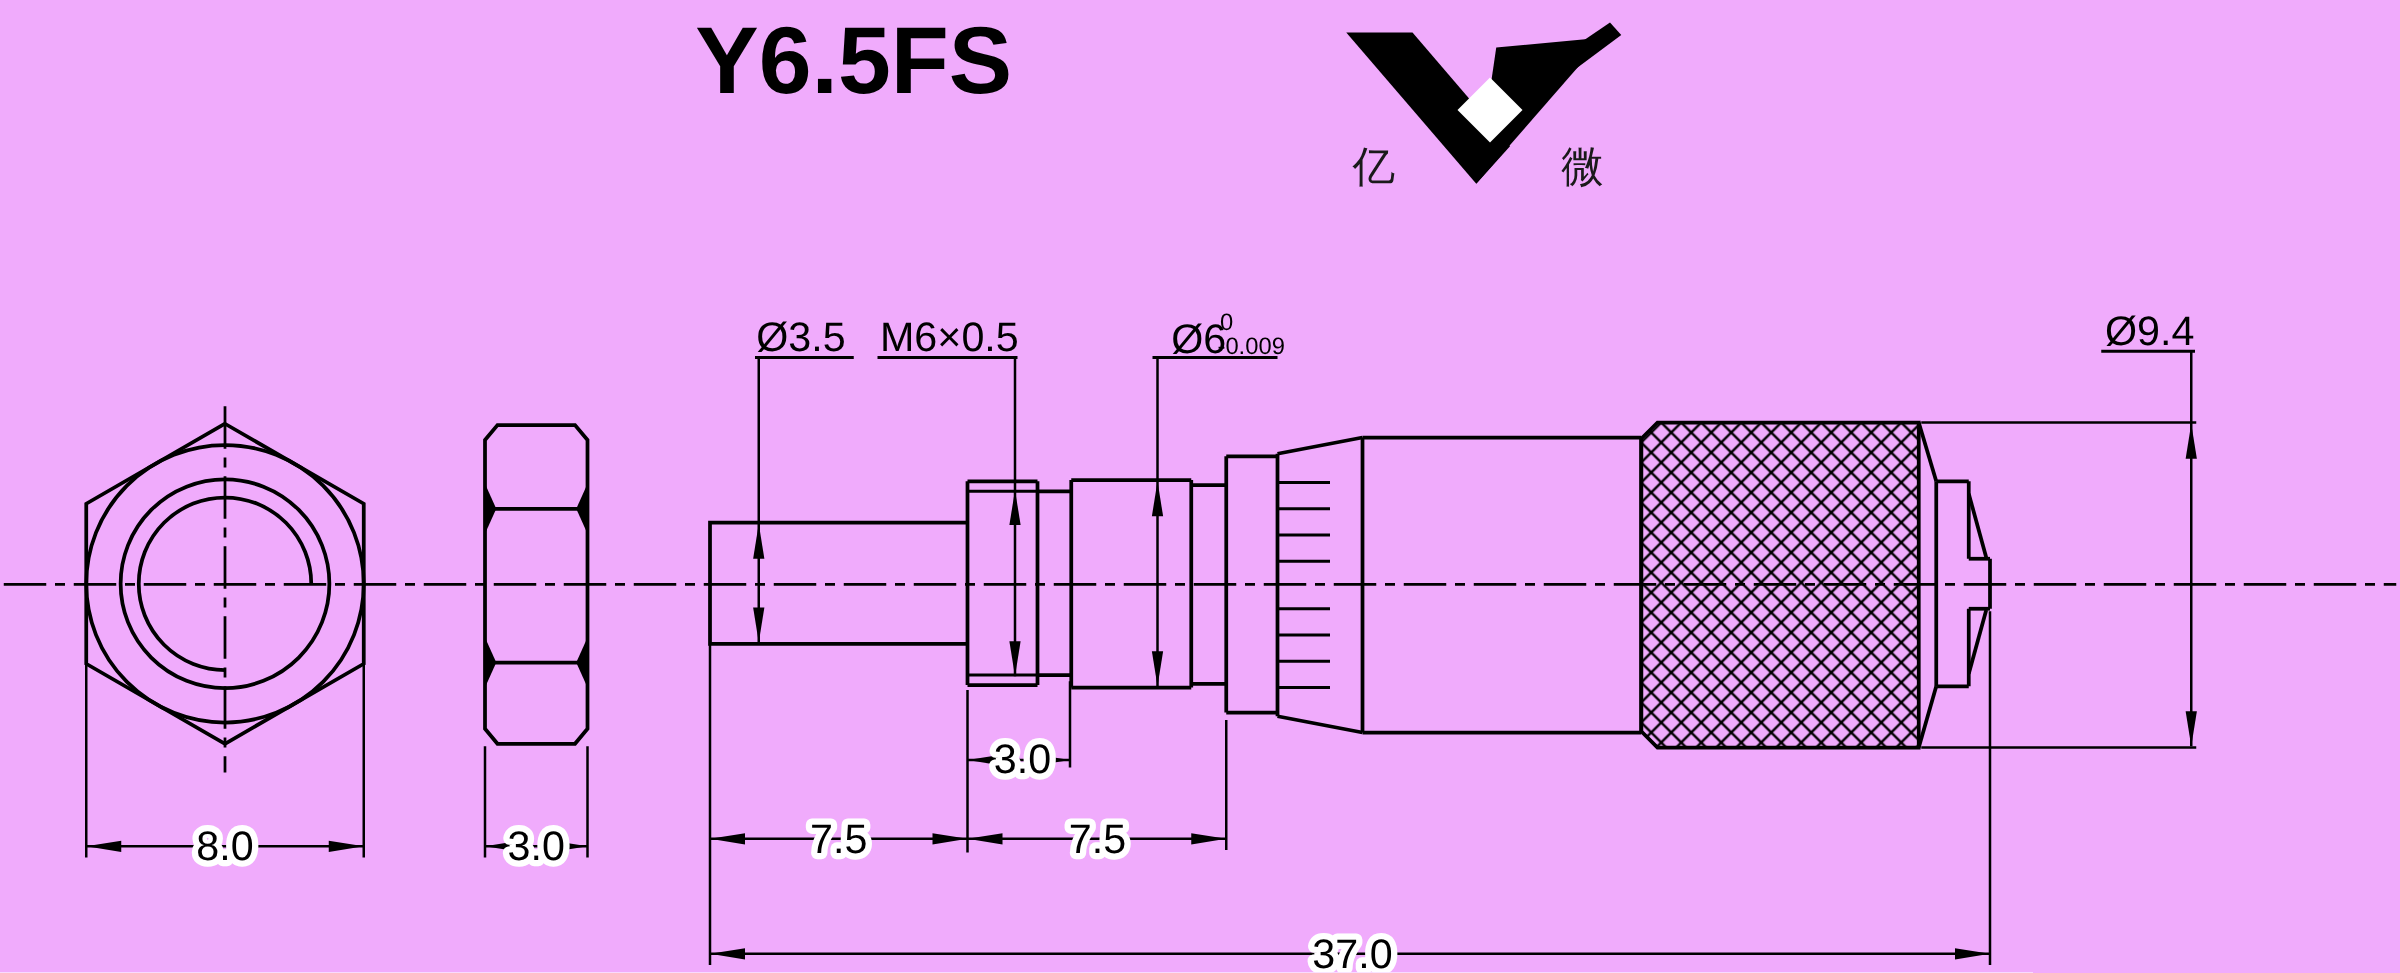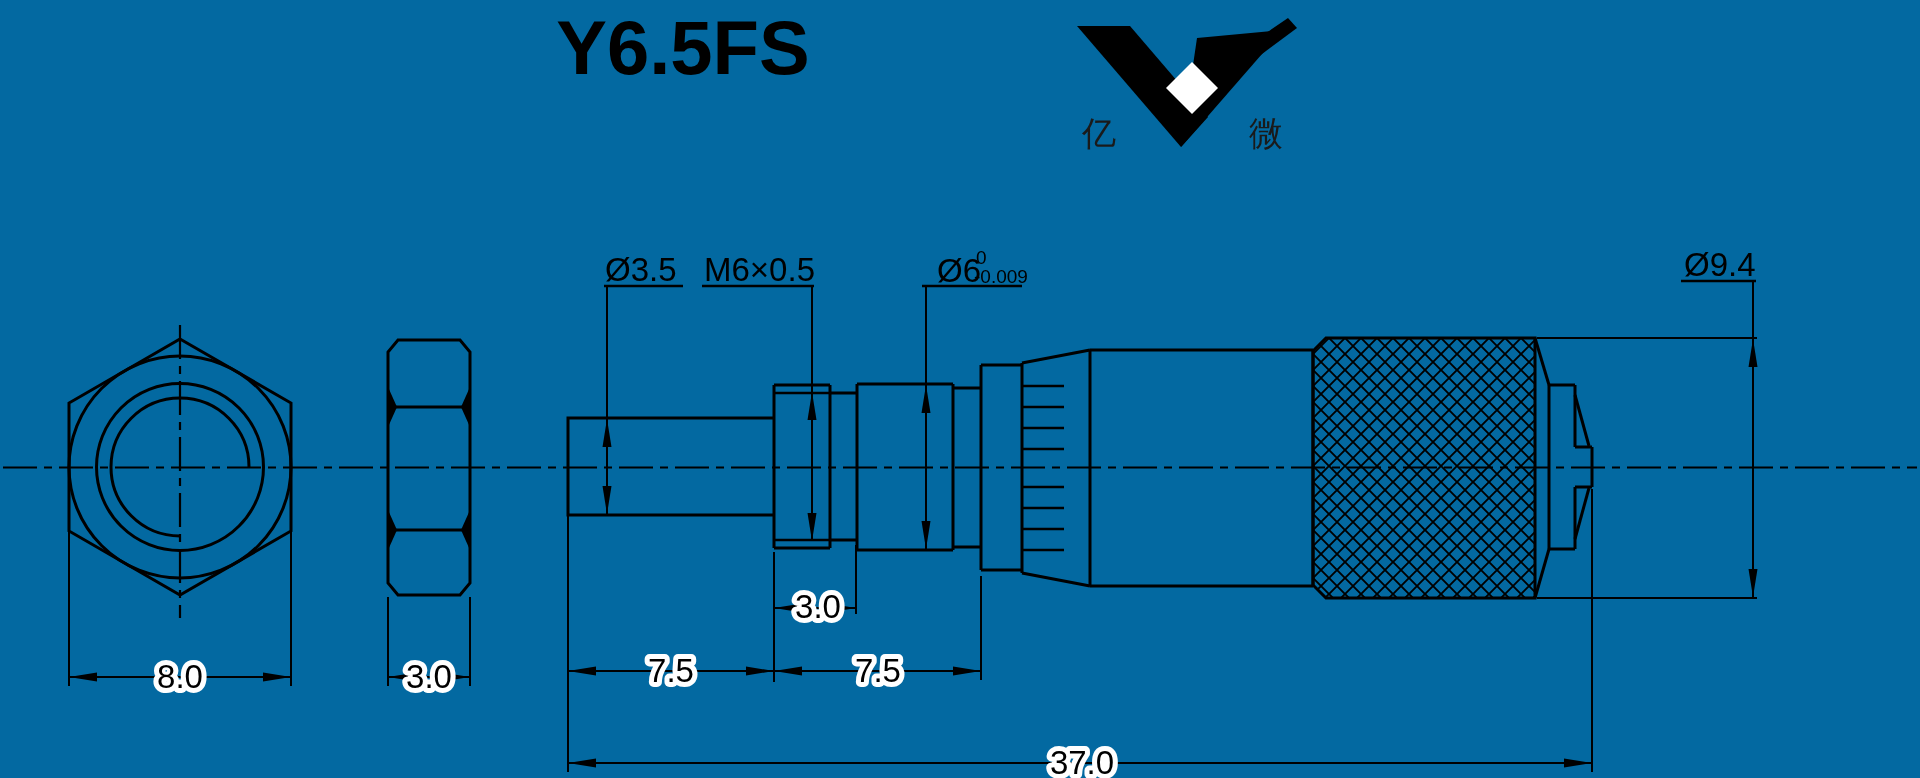--- a/index.html
+++ b/index.html
@@ -1,16 +1,16 @@
 <!DOCTYPE html>
 <html><head>
 <meta charset="utf-8">
 <style>
   html,body{margin:0;padding:0;background:#ffffff;}
-  #stage{position:relative;width:1920px;height:778px;background:#0369a1;overflow:hidden;
+  #stage{position:relative;width:1920px;height:778px;background:#f0abfc;overflow:hidden;
          font-family:"Liberation Sans", sans-serif;}
   svg{position:absolute;left:0;top:0;}
   .outline{stroke:#000;stroke-width:3;fill:none;stroke-linecap:butt;}
   .thin{stroke:#000;stroke-width:2.4;fill:none;}
   .dim{stroke:#000;stroke-width:2;fill:none;}
   .cl{stroke:#000;stroke-width:2.2;fill:none;stroke-dasharray:34 7 8 7;}
   .arrow{fill:#000;stroke:none;}
   .dimtext{font-family:"Liberation Sans", sans-serif;font-size:33px;fill:#000;
            paint-order:stroke;stroke:#fff;stroke-width:10px;stroke-linejoin:round;}
   .labeltext{font-family:"Liberation Sans", sans-serif;font-size:33px;fill:#000;}

